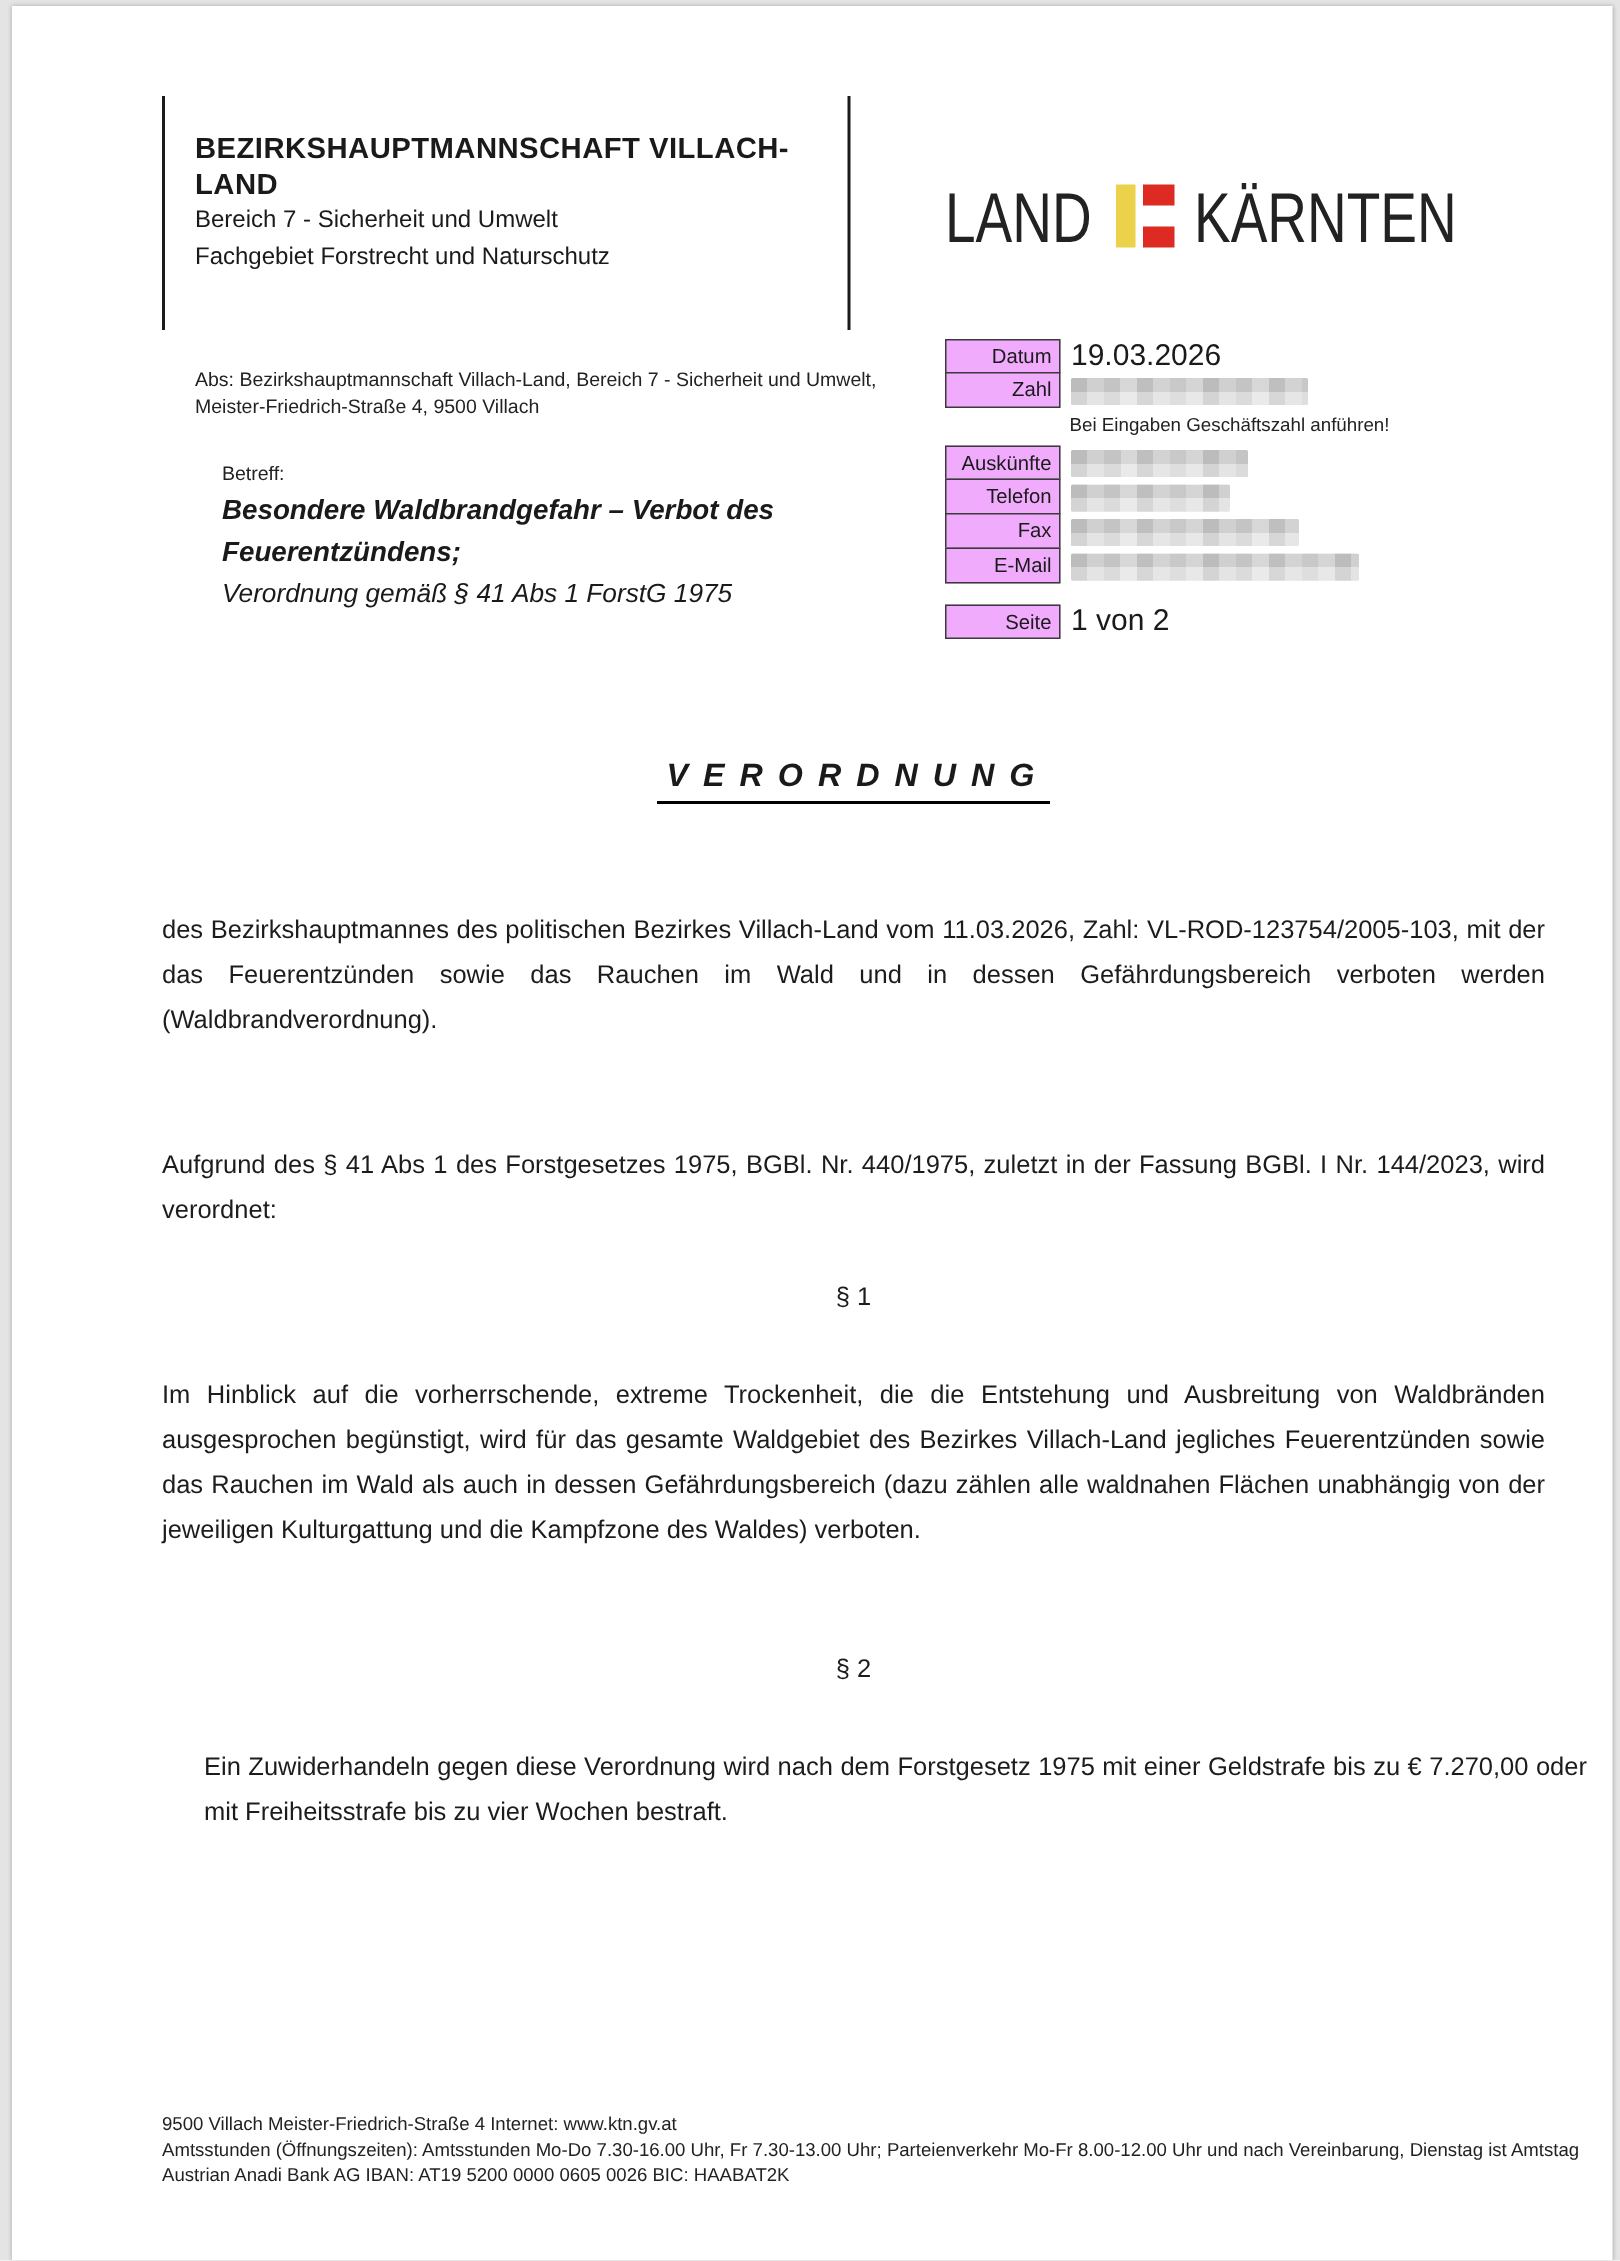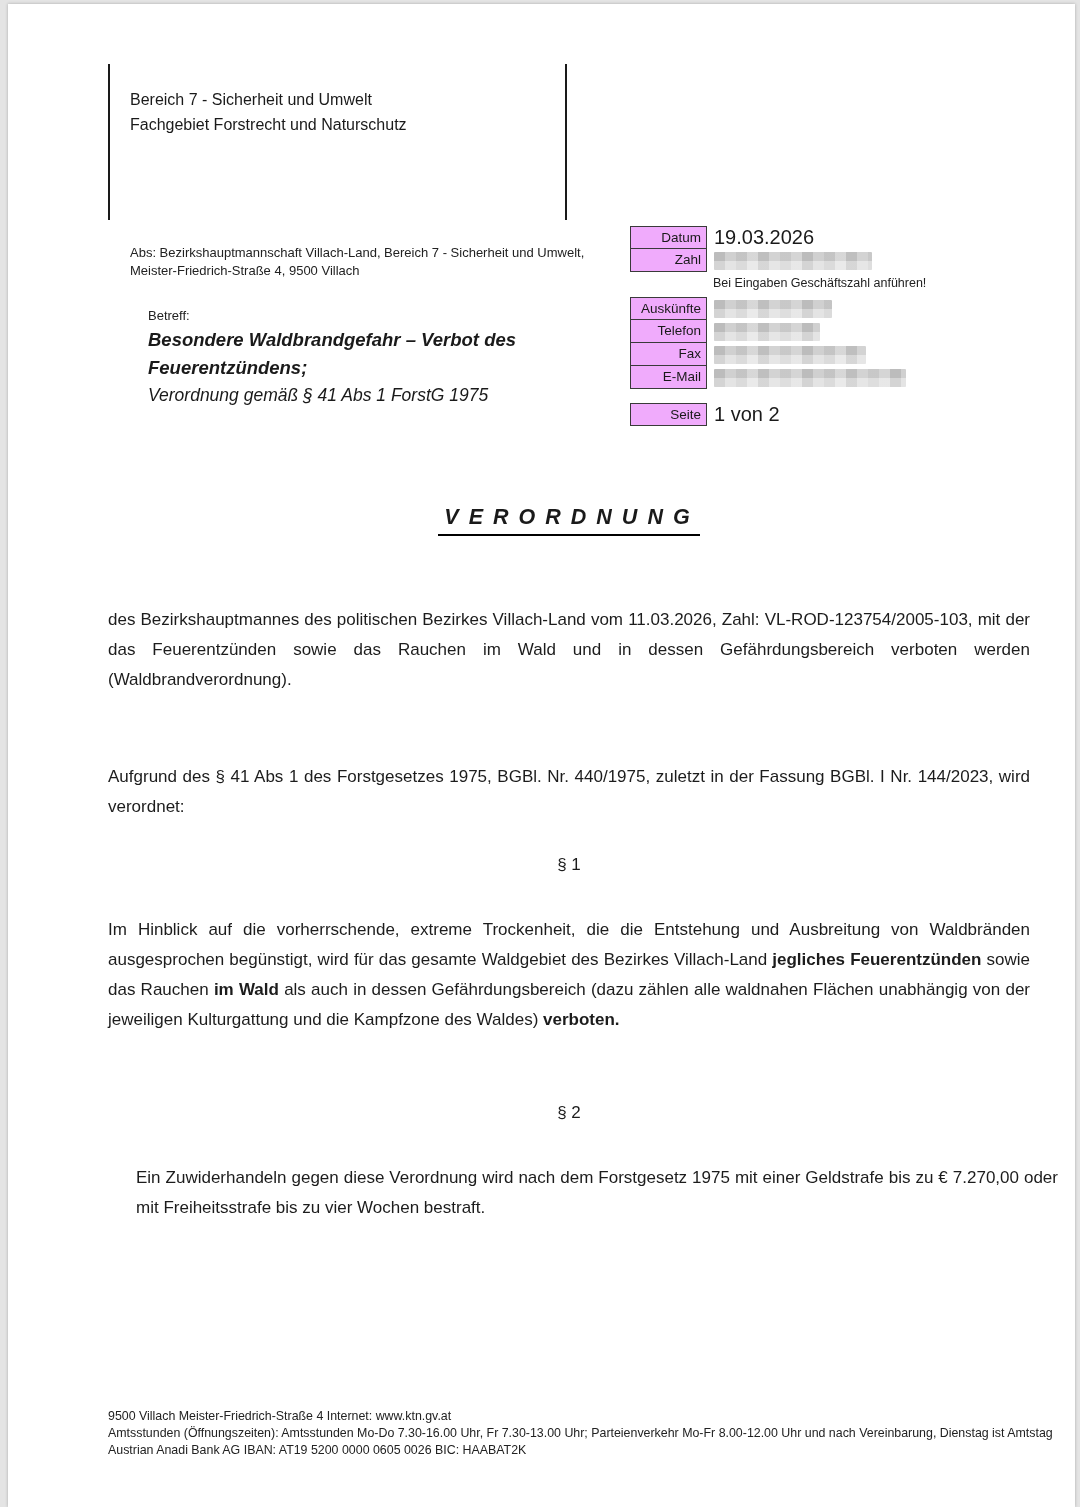--- a/index.html
+++ b/index.html
@@ -58,41 +58,55 @@
   .subject-bold{font-weight:bold;font-style:italic;font-size:18.5px;line-height:27.5px;width:440px;margin-top:3px;}
   .subject-italic{font-style:italic;font-size:17.5px;line-height:26px;margin-top:1px;}
 
   
   .main-title-wrap{text-align:center;}
   .main-title{
     display:inline-block;font-weight:bold;font-style:italic;font-size:21.5px;
     letter-spacing:10px;border-bottom:2.5px solid #000;padding:0 0 4px 6px;
   }
   .para{width:922px;font-size:17px;line-height:30px;text-align:justify;color:#1c1c1c;}
-  .para b{font-weight:bold;}
+  .para b{font-weight:normal;}
   .section-head{width:922px;text-align:center;font-size:17px;color:#1c1c1c;}
 
   
   .footer{font-size:12.4px;line-height:16.8px;color:#222;white-space:nowrap;}
 </style>
 </head>
 <body>
 
 <div class="page">
 
   <div class="vrule" style="left:100px;top:60px;height:156px;"></div>
   <div class="vrule" style="left:557px;top:60px;height:156px;"></div>
 
   <div class="abs" style="left:122px;top:84px;">
+    <div class="org-name">BEZIRKSHAUPTMANNSCHAFT VILLACH-LAND</div>
     <div class="dept">
       <div>Bereich 7 - Sicherheit und Umwelt</div>
       <div>Fachgebiet Forstrecht und Naturschutz</div>
     </div>
   </div>
 
+  <div class="abs logo" style="left:622px;top:117px;">
+    <div class="logo-left">
+      <span class="logo-word">LAND</span>
+    </div>
+    <div class="logo-glyph">
+      <div class="glyph-yellow" style="background-color: rgb(236, 210, 74);"></div>
+      <div class="glyph-red-top" style="background-color: rgb(221, 42, 34);"></div>
+      <div class="glyph-red-bottom" style="background-color: rgb(221, 42, 34);"></div>
+    </div>
+    <div class="logo-right">
+      <span class="logo-word">KÄRNTEN</span>
+    </div>
+  </div>
 
   <div class="abs sender" style="left:122px;top:240px;">Abs: Bezirkshauptmannschaft Villach-Land, Bereich 7 - Sicherheit und Umwelt, Meister-Friedrich-Straße 4, 9500 Villach</div>
 
   <div class="abs" style="left:622px;top:222px;">
     <div class="meta-row">
       <div class="meta-label">Datum</div>
       <div class="meta-value">19.03.2026</div>
     </div>
     <div class="meta-row">
       <div class="meta-label">Zahl</div>

